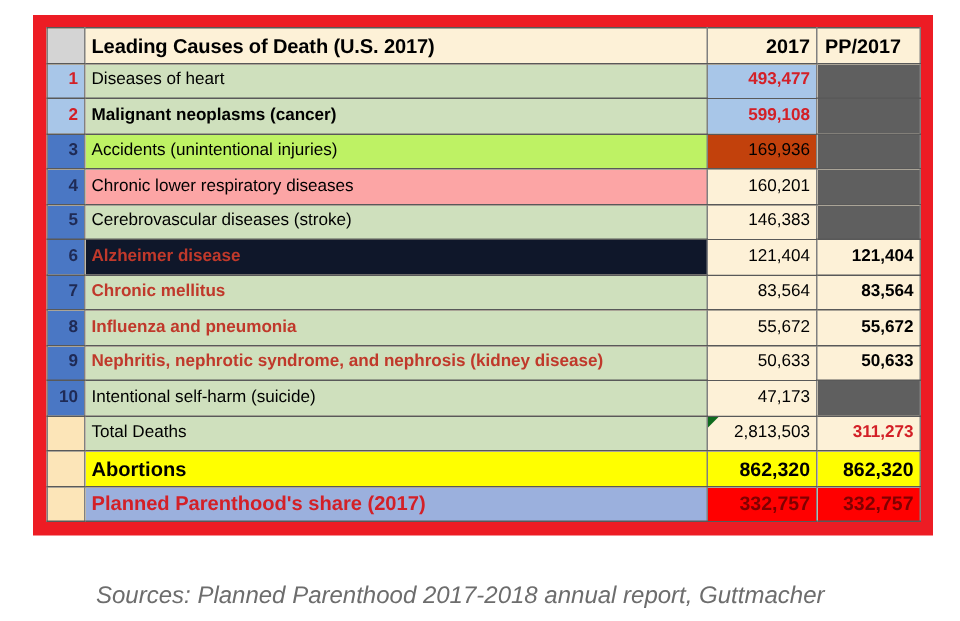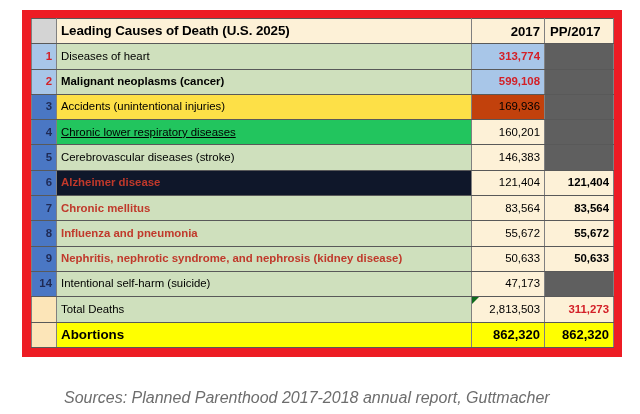--- a/index.html
+++ b/index.html
@@ -127,45 +127,45 @@
   <table id="sheet">
     <colgroup>
       <col class="c-num">
       <col class="c-label">
       <col class="c-2017">
       <col class="c-pp">
     </colgroup>
     <tbody>
       <tr class="row-title">
         <td class="f-grey"></td>
-        <td class="label f-cream hdr-title">Leading Causes of Death (U.S. 2025)</td>
+        <td class="label f-cream hdr-title">Leading Causes of Death (U.S. 2017)</td>
         <td class="val f-cream hdr-val">2017</td>
         <td class="val f-cream hdr-val" style="text-align:left;padding-left:5px;">PP/2017</td>
       </tr>
     <tr>
           <td class="num" style="background: rgb(168, 198, 232); color: rgb(211, 32, 39);">1</td>
           <td class="label" style="background: rgb(207, 224, 189); color: rgb(0, 0, 0);">Diseases of heart</td>
-          <td class="val cell-rel" style="background: rgb(168, 198, 232); color: rgb(211, 32, 39); font-weight: bold;"><span>313,774</span></td>
+          <td class="val cell-rel" style="background: rgb(168, 198, 232); color: rgb(211, 32, 39); font-weight: bold;"><span>493,477</span></td>
           <td class="val" style="background: rgb(95, 95, 95); color: rgb(0, 0, 0);"></td>
         </tr>
         <tr>
           <td class="num" style="background: rgb(168, 198, 232); color: rgb(211, 32, 39);">2</td>
           <td class="label" style="background: rgb(207, 224, 189); color: rgb(0, 0, 0); font-weight: bold;">Malignant neoplasms (cancer)</td>
           <td class="val cell-rel" style="background: rgb(168, 198, 232); color: rgb(211, 32, 39); font-weight: bold;"><span>599,108</span></td>
           <td class="val" style="background: rgb(95, 95, 95); color: rgb(0, 0, 0);"></td>
         </tr>
         <tr>
           <td class="num" style="background: rgb(74, 119, 196); color: rgb(31, 42, 85);">3</td>
-          <td class="label" style="background: #fde047; color: rgb(0, 0, 0);">Accidents (unintentional injuries)</td>
+          <td class="label" style="background: #bef264; color: rgb(0, 0, 0);">Accidents (unintentional injuries)</td>
           <td class="val cell-rel" style="background: #c2410c; color: rgb(0, 0, 0);"><span>169,936</span></td>
           <td class="val" style="background: rgb(95, 95, 95); color: rgb(0, 0, 0);"></td>
         </tr>
         <tr>
           <td class="num" style="background: rgb(74, 119, 196); color: rgb(31, 42, 85);">4</td>
-          <td class="label" style="background: #22c55e; color: rgb(0, 0, 0); text-decoration: underline;">Chronic lower respiratory diseases</td>
+          <td class="label" style="background: #fca5a5; color: rgb(0, 0, 0);">Chronic lower respiratory diseases</td>
           <td class="val cell-rel" style="background: rgb(253, 241, 215); color: rgb(0, 0, 0);"><span>160,201</span></td>
           <td class="val" style="background: rgb(95, 95, 95); color: rgb(0, 0, 0);"></td>
         </tr>
         <tr>
           <td class="num" style="background: rgb(74, 119, 196); color: rgb(31, 42, 85);">5</td>
           <td class="label" style="background: rgb(207, 224, 189); color: rgb(0, 0, 0);">Cerebrovascular diseases (stroke)</td>
           <td class="val cell-rel" style="background: rgb(253, 241, 215); color: rgb(0, 0, 0);"><span>146,383</span></td>
           <td class="val" style="background: rgb(95, 95, 95); color: rgb(0, 0, 0);"></td>
         </tr>
         <tr>
@@ -186,36 +186,42 @@
           <td class="val cell-rel" style="background: rgb(253, 241, 215); color: rgb(0, 0, 0);"><span>55,672</span></td>
           <td class="val" style="background: rgb(253, 241, 215); color: rgb(0, 0, 0); font-weight: bold;">55,672</td>
         </tr>
         <tr>
           <td class="num" style="background: rgb(74, 119, 196); color: rgb(31, 42, 85);">9</td>
           <td class="label" style="background: rgb(207, 224, 189); color: rgb(192, 57, 43); font-weight: bold;">Nephritis, nephrotic syndrome, and nephrosis (kidney disease)</td>
           <td class="val cell-rel" style="background: rgb(253, 241, 215); color: rgb(0, 0, 0);"><span>50,633</span></td>
           <td class="val" style="background: rgb(253, 241, 215); color: rgb(0, 0, 0); font-weight: bold;">50,633</td>
         </tr>
         <tr>
-          <td class="num" style="background: rgb(74, 119, 196); color: rgb(31, 42, 85);">14</td>
+          <td class="num" style="background: rgb(74, 119, 196); color: rgb(31, 42, 85);">10</td>
           <td class="label" style="background: rgb(207, 224, 189); color: rgb(0, 0, 0);">Intentional self-harm (suicide)</td>
           <td class="val cell-rel" style="background: rgb(253, 241, 215); color: rgb(0, 0, 0);"><span>47,173</span></td>
           <td class="val" style="background: rgb(95, 95, 95); color: rgb(0, 0, 0);"></td>
         </tr>
         <tr>
           <td class="num" style="background: rgb(252, 229, 184); color: rgb(0, 0, 0);"></td>
           <td class="label" style="background: rgb(207, 224, 189); color: rgb(0, 0, 0);">Total Deaths</td>
           <td class="val cell-rel" style="background: rgb(253, 241, 215); color: rgb(0, 0, 0);"><span class="cmt-tri"></span><span>2,813,503</span></td>
           <td class="val" style="background: rgb(253, 241, 215); color: rgb(211, 32, 39); font-weight: bold;">311,273</td>
         </tr>
         <tr class="row-big">
           <td class="num" style="background: rgb(252, 229, 184); color: rgb(0, 0, 0);"></td>
           <td class="label big-label" style="background: rgb(255, 255, 0); color: rgb(0, 0, 0); font-weight: bold;">Abortions</td>
           <td class="val cell-rel big-val" style="background: rgb(255, 255, 0); color: rgb(0, 0, 0); font-weight: bold;"><span>862,320</span></td>
           <td class="val big-val" style="background: rgb(255, 255, 0); color: rgb(0, 0, 0); font-weight: bold;">862,320</td>
         </tr>
+        <tr class="row-big">
+          <td class="num" style="background: rgb(252, 229, 184); color: rgb(0, 0, 0);"></td>
+          <td class="label big-label" style="background: rgb(155, 176, 221); color: rgb(211, 32, 39); font-weight: bold;">Planned Parenthood's share (2017)</td>
+          <td class="val cell-rel big-val" style="background: rgb(255, 0, 0); color: rgb(128, 0, 0); font-weight: bold;"><span>332,757</span></td>
+          <td class="val big-val" style="background: rgb(255, 0, 0); color: rgb(128, 0, 0); font-weight: bold;">332,757</td>
+        </tr>
       </tbody>
   </table>
 </div>
 
 <div id="sources">
   <div>Sources: Planned Parenthood 2017-2018 annual report, Guttmacher Institute reported</div>
 </div>
 
 </body></html>

